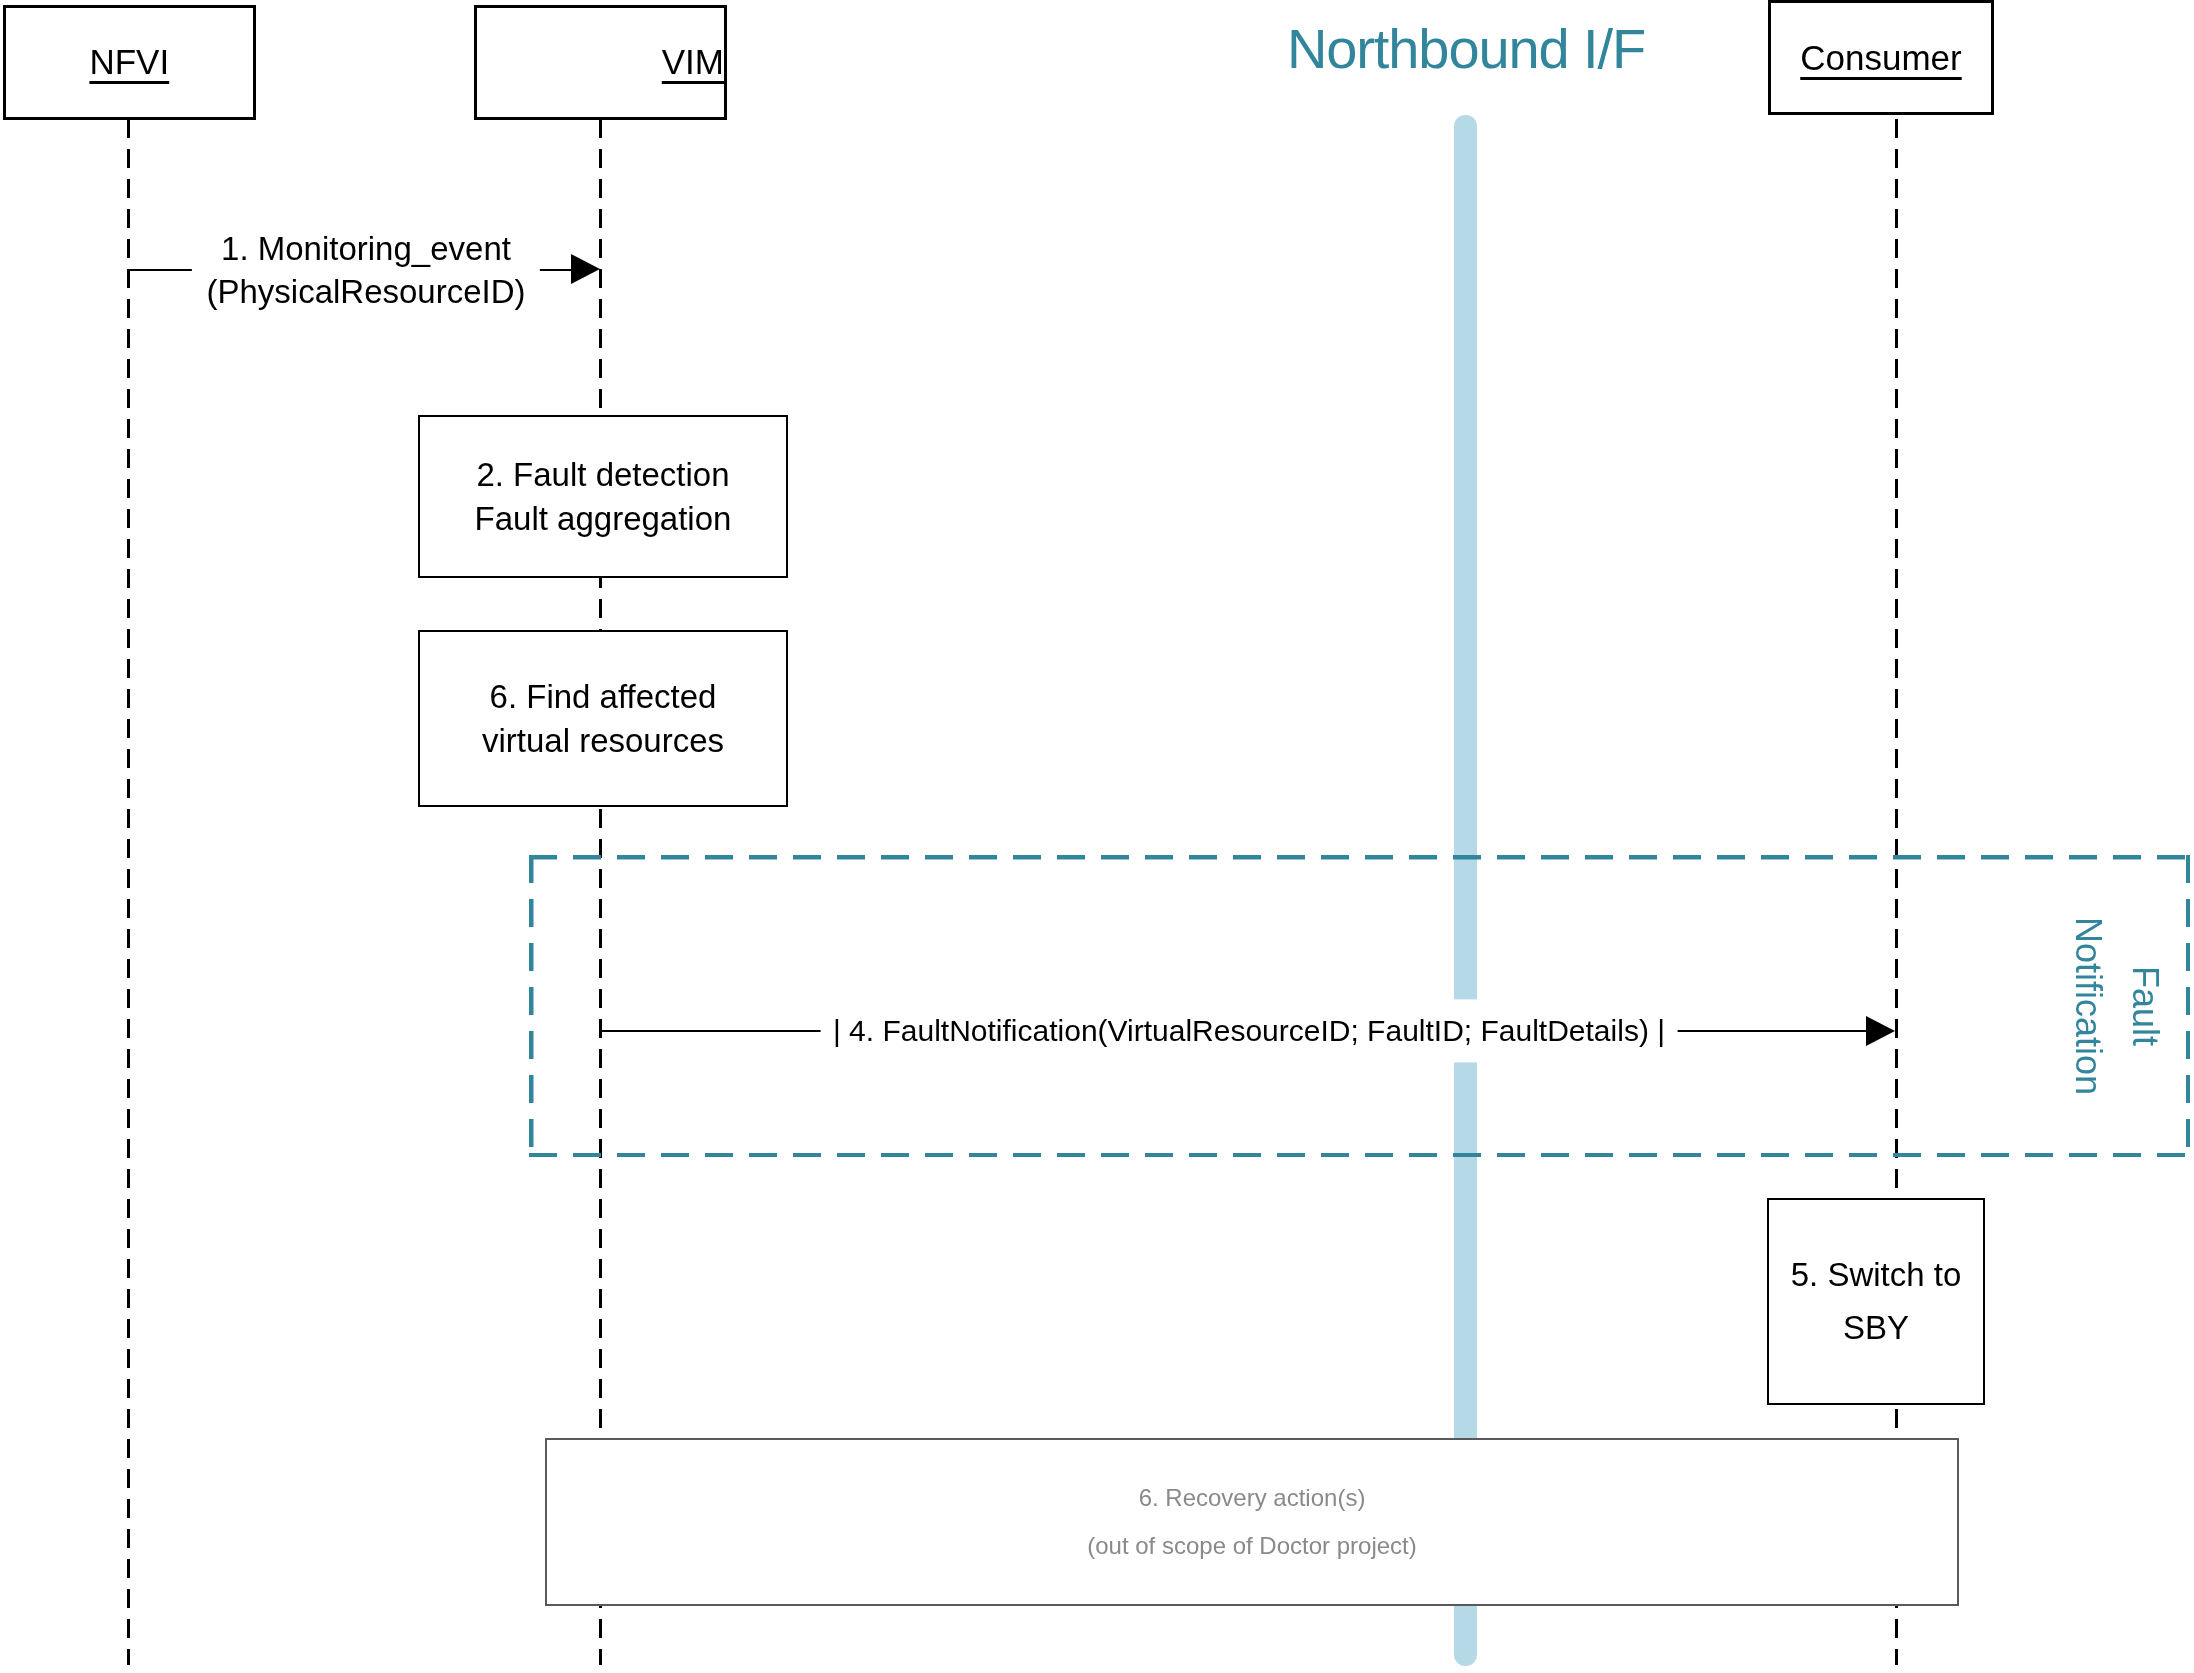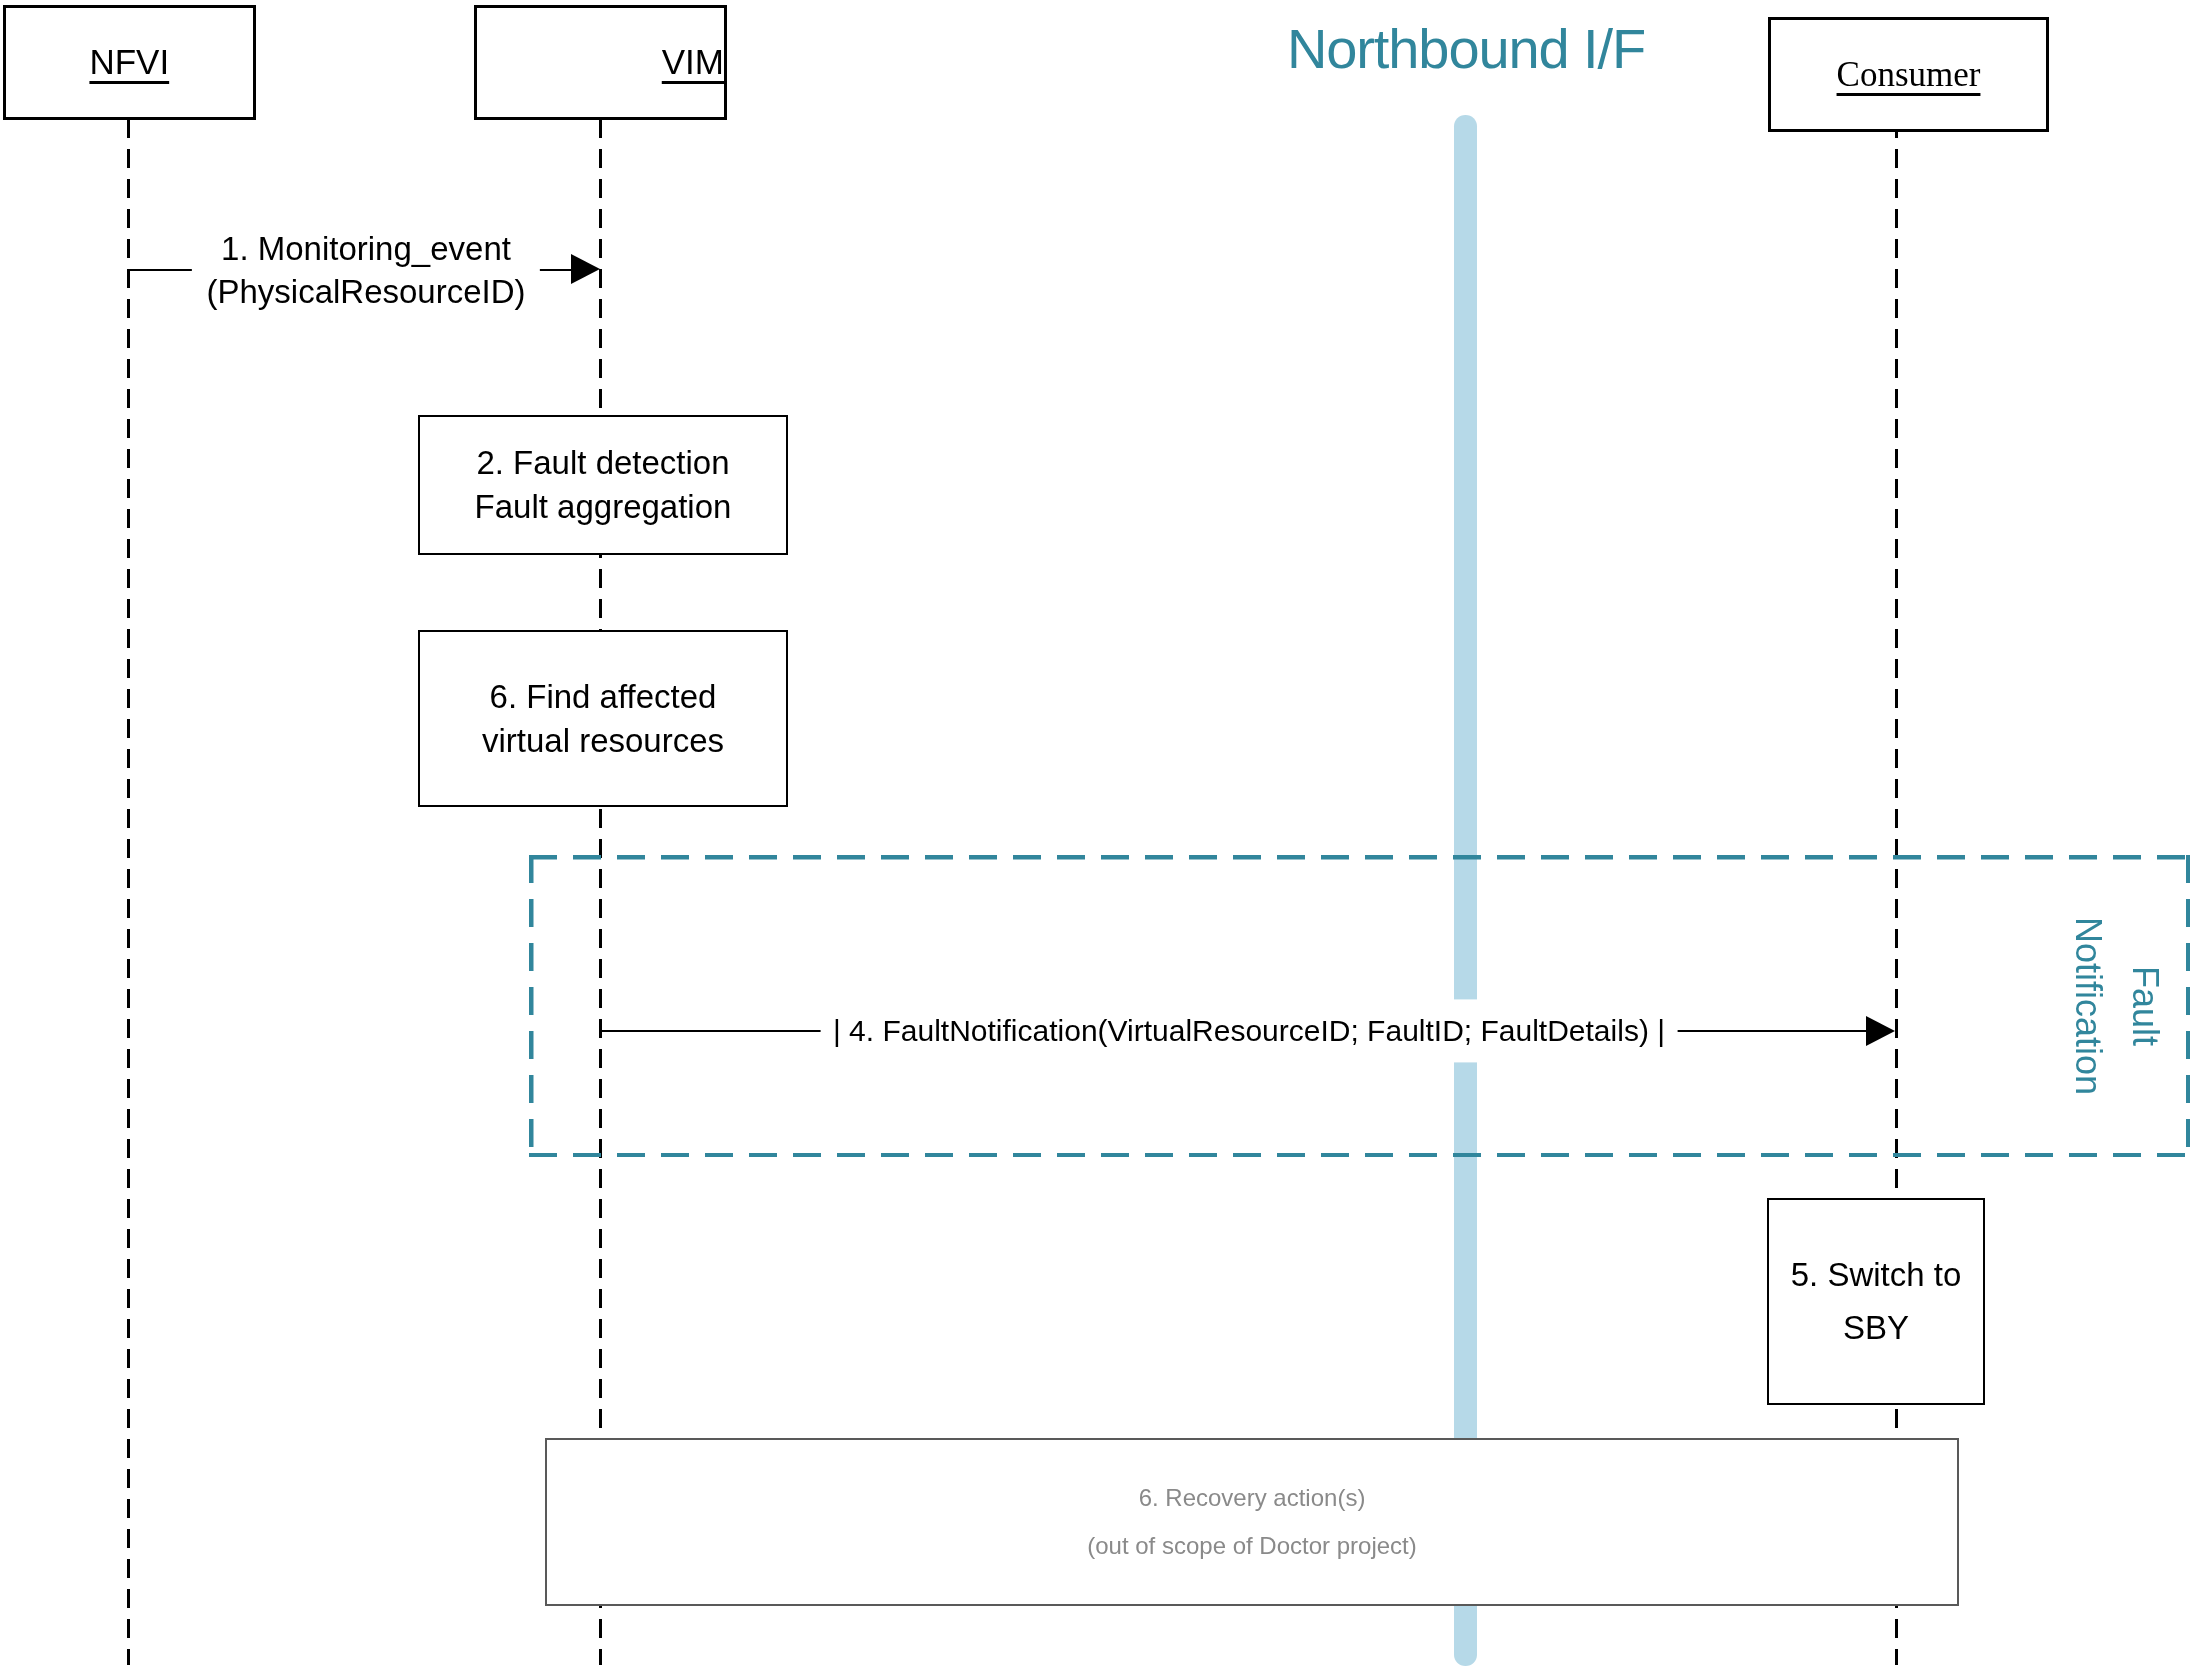--- a/index.html
+++ b/index.html
@@ -28,21 +28,21 @@
     z-index: 4;
   }
   .actor-label {
     font-size: 35px;
     text-decoration: underline;
     text-decoration-thickness: 2.8px;
     text-underline-offset: 6.8px;
   }
   #actor-nfvi     { left: 2.8px;    top: 4.5px; width: 253px; height: 115px; }
   #actor-vim      { left: 474px;  top: 4.5px; width: 253px; height: 115px; justify-content: flex-end; }
-  #actor-consumer { left: 1768px; top: 17px; width: 281px; height: 115px; font-family: Liberation Serif, serif; }
+  #actor-consumer { left: 1768px; top: 0; width: 226px; height: 115px; }
 
   
   .nb-title {
     left: 1286px; top: 15.8px; width: 360px;
     text-align: center;
     font-size: 56px;
     letter-spacing: -1.1px;
     color: var(--teal);
     white-space: nowrap;
     z-index: 4;
@@ -101,21 +101,21 @@
   
   .task-box {
     border: 2.3px solid var(--black);
     background: #fff;
     display: flex; flex-direction: column;
     align-items: center; justify-content: center;
     text-align: center;
     font-size: 33px; line-height: 44px;
     z-index: 4;
   }
-  #task2 { left: 418px;  top: 415px;  width: 370px; height: 140px; }
+  #task2 { left: 418px;  top: 415px;  width: 370px; height: 163px; }
   #task3 { left: 418px;  top: 630px; width: 370px; height: 177px; }
   #task5 { left: 1767px; top: 1198px; width: 218px; height: 207px; gap: 9px; }
   #task6 {
     left: 545px; top: 1438px; width: 1414px; height: 168px;
     border: 2.3px solid var(--gray-border);
     color: var(--gray-text);
     font-size: 24px; line-height: 48px;
   }
 
   

